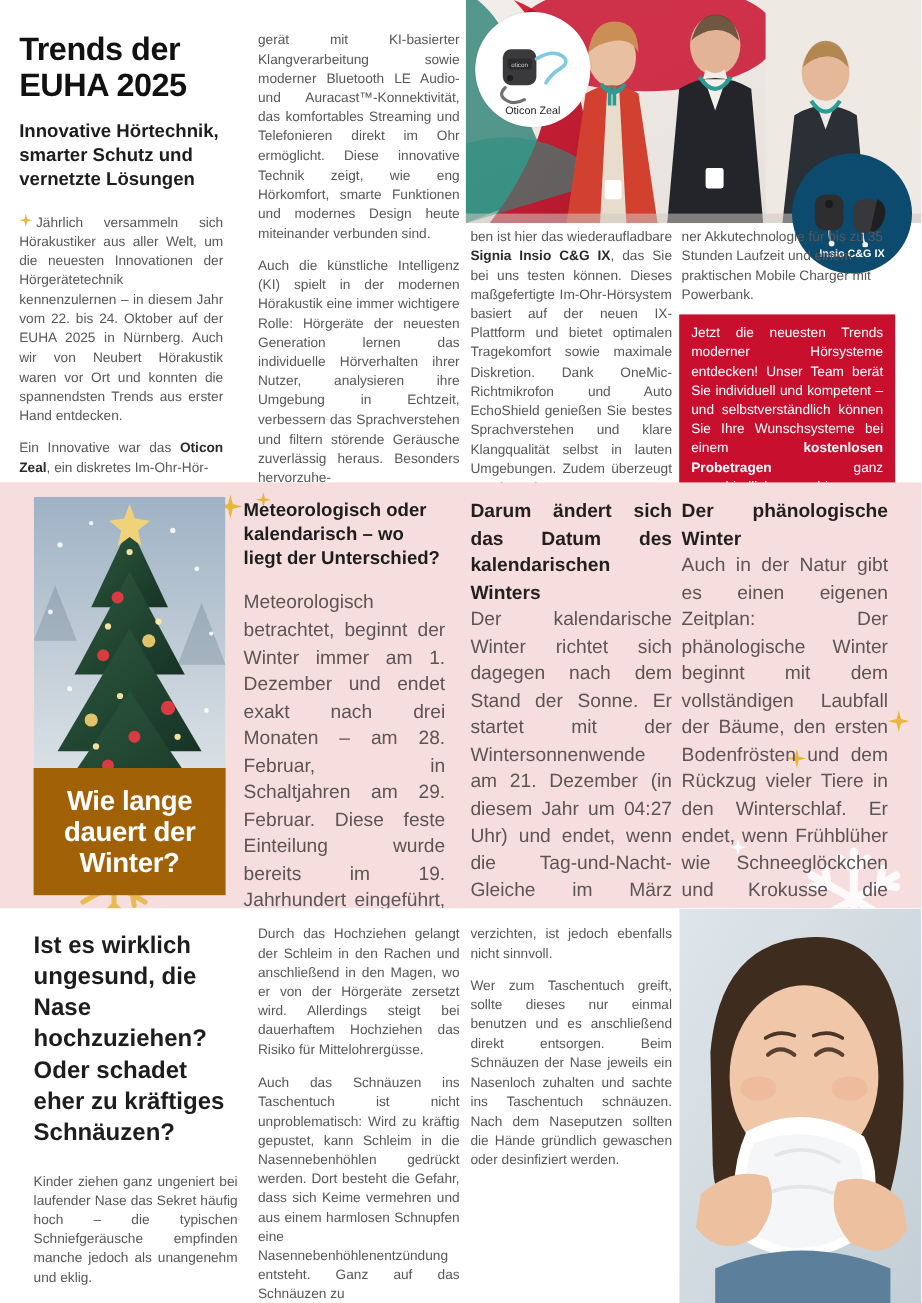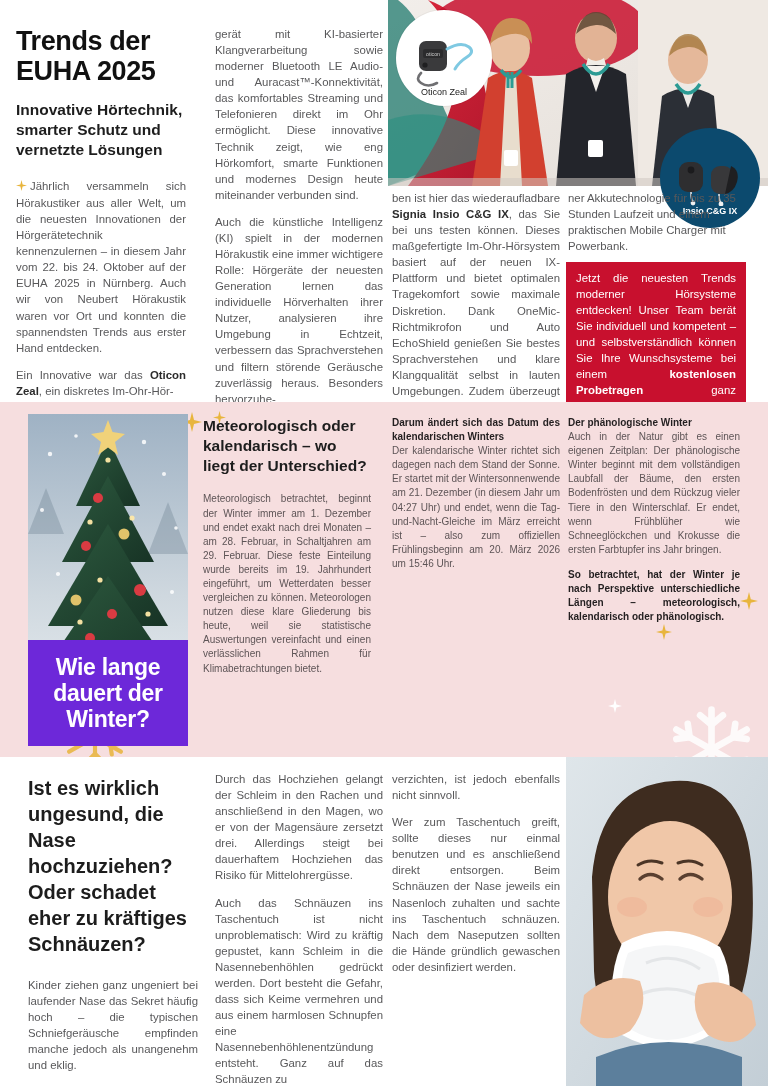--- a/index.html
+++ b/index.html
@@ -69,36 +69,36 @@
     hyphens:auto;-webkit-hyphens:auto;
   }
   .cta b{font-weight:700;}
 
   
   .sec2{position:absolute;left:0;top:402px;width:768px;height:355px;background:#f6dedf;overflow:hidden;}
   .tree{
     position:absolute;left:28px;top:12px;width:160px;height:332px;overflow:hidden;
   }
   .redbox{
-    position:absolute;left:28px;top:238px;width:160px;height:106px;background:#6d28d9;
+    position:absolute;left:28px;top:238px;width:160px;height:106px;background:#a16207;
     display:flex;align-items:center;justify-content:center;
   }
   .redbox .t{
     color:#fff;font-size:23px;line-height:1.14;font-weight:700;text-align:center;
     letter-spacing:-0.3px;
   }
   .sec2 .col{position:absolute;}
   .w-col1{left:203px;top:14px;width:168px;}
   .w-col2{left:392px;top:14px;width:168px;}
   .w-col3{left:568px;top:14px;width:172px;}
   h3.wtitle{
     font-size:15.5px;line-height:1.3;font-weight:600;color:#1d1d1d;margin:0 0 16px 0;
   }
   p.wbody{
-    font-size:10px;line-height:1.41;color:#5d5456;text-align:justify;margin:0 0 11px 0;
+    font-size:16px;line-height:1.41;color:#5d5456;text-align:justify;margin:0 0 11px 0;
     hyphens:auto;-webkit-hyphens:auto;
   }
   p.wbody b,.wbold{color:#231f20;font-weight:700;}
   .wlead{font-weight:700;color:#231f20;}
 
   
   .sec3{position:absolute;left:0;top:757px;width:768px;height:329px;background:#ffffff;}
   .sec3 .col{position:absolute;top:18px;}
   .n-col1{left:28px;width:170px;}
   .n-col2{left:215px;width:168px;}
@@ -411,21 +411,21 @@
         <path d="M30 300 q72 -30 146 0 l0 29 l-146 0 Z" fill="#5c7f9c"></path>
       </svg>
     </div>
 
     <div class="col n-col1">
       <h2 class="nsub">Ist es wirklich ungesund, die Nase hochzuziehen? Oder schadet eher zu kräftiges Schnäuzen?</h2>
       <p class="body">Kinder ziehen ganz ungeniert bei laufender Nase das Sekret häufig hoch – die typischen Schniefgeräusche empfinden manche jedoch als unangenehm und eklig.</p>
     </div>
 
     <div class="col n-col2" style="top:14px;">
-      <p class="body">Durch das Hochziehen gelangt der Schleim in den Rachen und anschließend in den Magen, wo er von der Magensäure zersetzt drei. Allerdings steigt bei dauerhaftem Hochziehen das Risiko für Mittelohrergüsse.</p>
+      <p class="body">Durch das Hochziehen gelangt der Schleim in den Rachen und anschließend in den Magen, wo er von der Hörgeräte zersetzt wird. Allerdings steigt bei dauerhaftem Hochziehen das Risiko für Mittelohrergüsse.</p>
       <p class="body">Auch das Schnäuzen ins Taschentuch ist nicht unproblematisch: Wird zu kräftig gepustet, kann Schleim in die Nasennebenhöhlen gedrückt werden. Dort besteht die Gefahr, dass sich Keime vermehren und aus einem harmlosen Schnupfen eine Nasennebenhöhlenentzündung entsteht. Ganz auf das Schnäuzen zu</p>
     </div>
 
     <div class="col n-col3" style="top:14px;">
       <p class="body">verzichten, ist jedoch ebenfalls nicht sinnvoll.</p>
       <p class="body">Wer zum Taschentuch greift, sollte dieses nur einmal benutzen und es anschließend direkt entsorgen. Beim Schnäuzen der Nase jeweils ein Nasenloch zuhalten und sachte ins Taschentuch schnäuzen. Nach dem Naseputzen sollten die Hände gründlich gewaschen oder desinfiziert werden.</p>
     </div>
   </div>
 
 </div>

